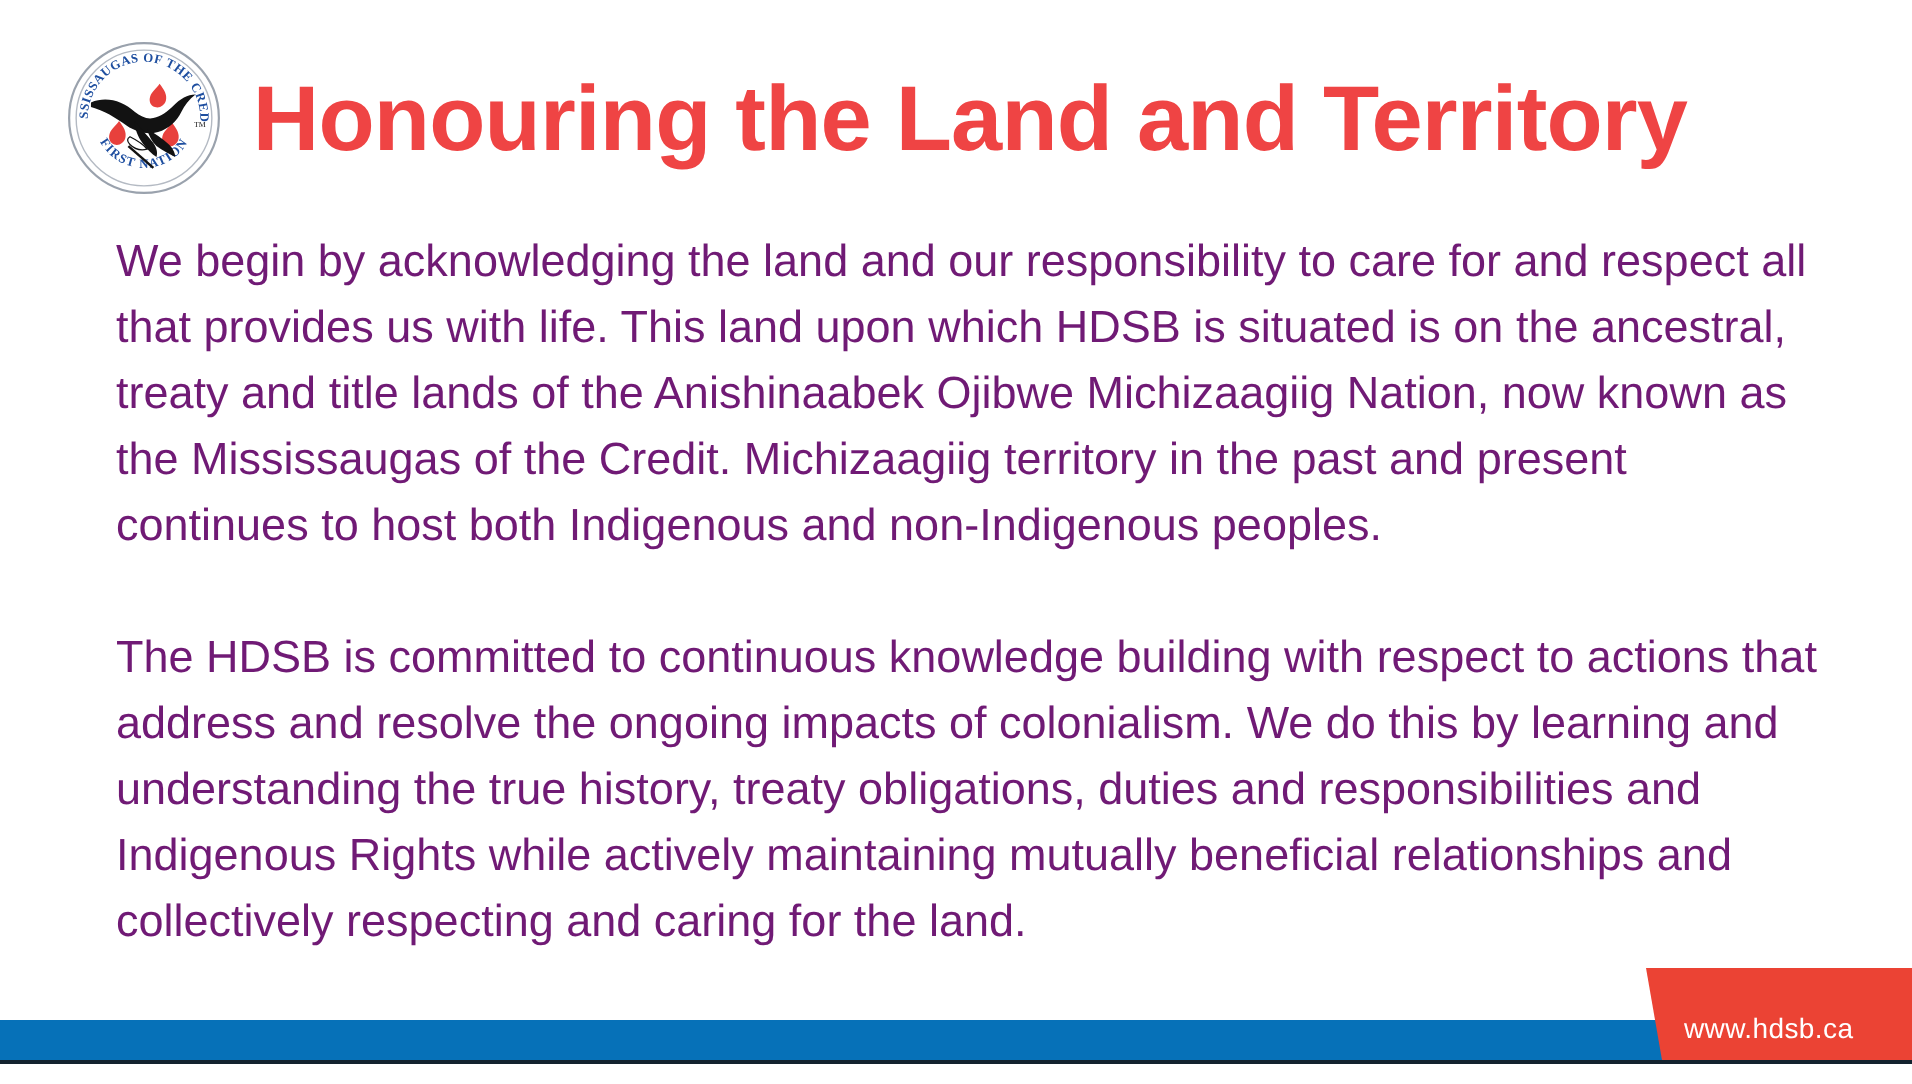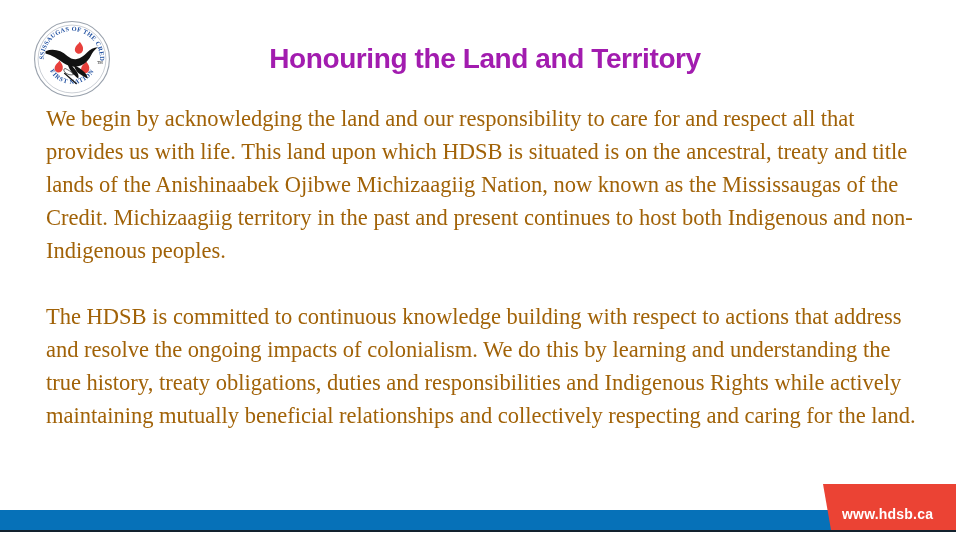--- a/index.html
+++ b/index.html
@@ -39,23 +39,23 @@
     position: absolute;
     left: 140px;
     top: 28px;
     width: 690px;
     height: 62px;
     display: flex;
     align-items: center;
     justify-content: center;
     font-family: "Liberation Sans", sans-serif;
     font-weight: bold;
-    font-size: 28px;
+    font-size: 46px;
     letter-spacing: -0.4px;
-    color: #a21caf;
+    color: #ef4444;
     white-space: nowrap;
   }
 
   .hdsb-logo {
     position: absolute;
     left: 852px;
     top: 22px;
     width: 96px;
     height: 74px;
   }
@@ -79,25 +79,25 @@
   .hdsb-wordmark span { display: block; }
 
   
   .body-copy {
     position: absolute;
     left: 46px;
     top: 102px;
     width: 880px;
   }
   .para {
-    font-family: Liberation Serif, serif;
+    font-family: Liberation Sans, sans-serif;
     font-size: 22.5px;
     line-height: 33px;
-    color: #a16207;
-    margin: 0;
+    color: #701a75;
+    margin: 12px;
     text-align: left;
   }
   .para + .para { margin-top: 33px; }
 
   
   .footer { position: absolute; left: 0; bottom: 0; width: 956px; height: 60px; }
 
   .footer-blue-bar {
     position: absolute;
     left: 0;
@@ -121,21 +121,21 @@
     width: 138px;
     height: 48px;
     background: #eb4334;
     clip-path: polygon(5px 2px, 138px 2px, 138px 48px, 13px 48px);
   }
   .footer-url {
     position: absolute;
     left: 842px;
     top: 24px;
     font-family: "Liberation Sans", sans-serif;
-    font-weight: bold;
+    font-weight: normal;
     font-size: 14px;
     letter-spacing: 0.2px;
     color: #ffffff;
     white-space: nowrap;
   }
 </style>
 </head>
 <body>
 
 <div class="slide">

